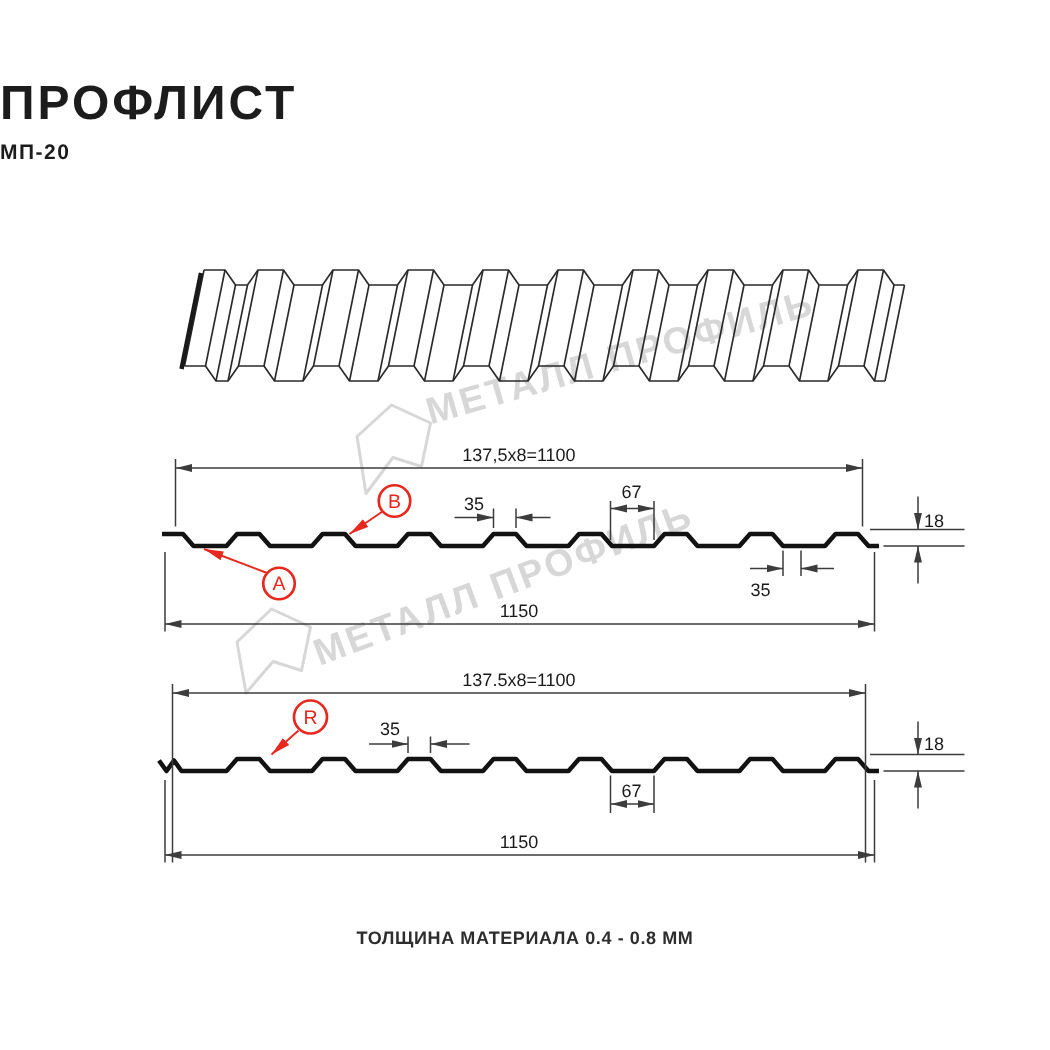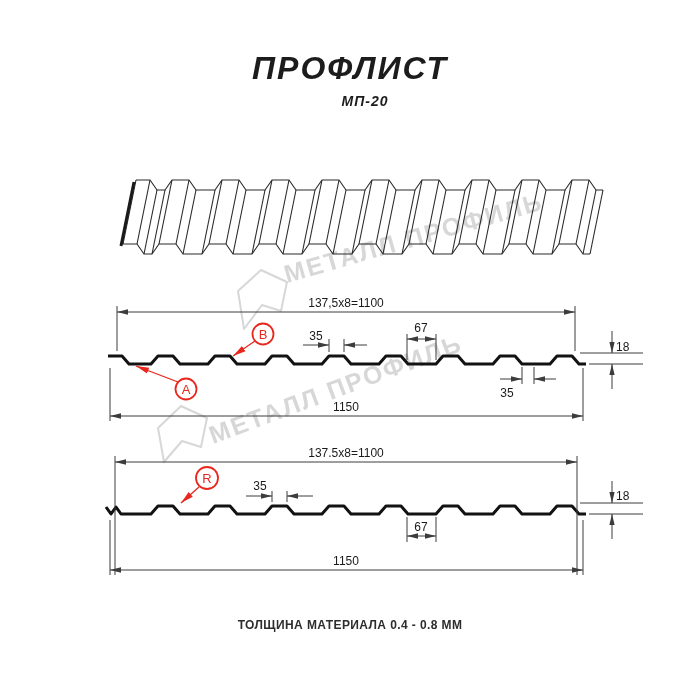--- a/index.html
+++ b/index.html
@@ -1,20 +1,20 @@
 <!DOCTYPE html>
 <html><head>
 <meta charset="utf-8">
 <style>
   html,body{margin:0;padding:0;background:#fff;}
   .stage{position:relative;width:700px;height:700px;background:#fff;overflow:hidden;
          font-family:"Liberation Sans",sans-serif;}
-  .hdr{position:absolute;top:0;left:0;width:700px;text-align:center;font-style:italic;}
+  .hdr{position:absolute;top:0;left:0;width:700px;}
   .title{margin:52px 0 0 0;font-size:32px;font-weight:800;letter-spacing:2px;color:#1c1c1c;line-height:1;}
-  .subtitle{margin-top:9px;font-size:14px;font-weight:700;letter-spacing:1px;color:#1c1c1c;padding-left:30px;}
+  .subtitle{margin-top:9px;font-size:14px;font-weight:700;letter-spacing:1px;color:#1c1c1c;}
   .ftr{position:absolute;top:618px;left:0;width:700px;text-align:center;
        font-size:12px;font-weight:700;letter-spacing:.4px;color:#2d2d2d;}
   svg.draw{position:absolute;top:0;left:0;}
   
   .thick{stroke:#121212;stroke-width:3;fill:none;stroke-linejoin:round;stroke-linecap:butt;}
   .thin{stroke:#3c3c3c;stroke-width:1;fill:none;}
   .mid{stroke:#2a2a2a;stroke-width:1.1;fill:none;stroke-linejoin:round;}
   .edge{stroke:#1a1a1a;stroke-width:3;fill:none;}
   .dimtext{font-size:12px;fill:#1a1a1a;}
   .redline{stroke:#e8281e;stroke-width:1.3;fill:none;}

